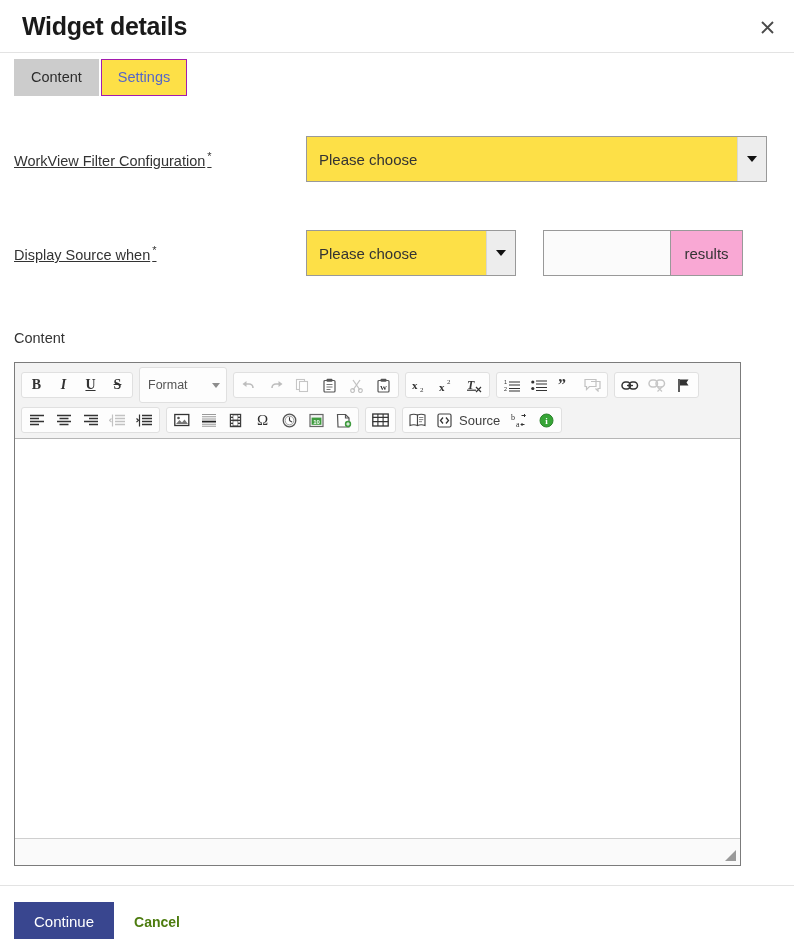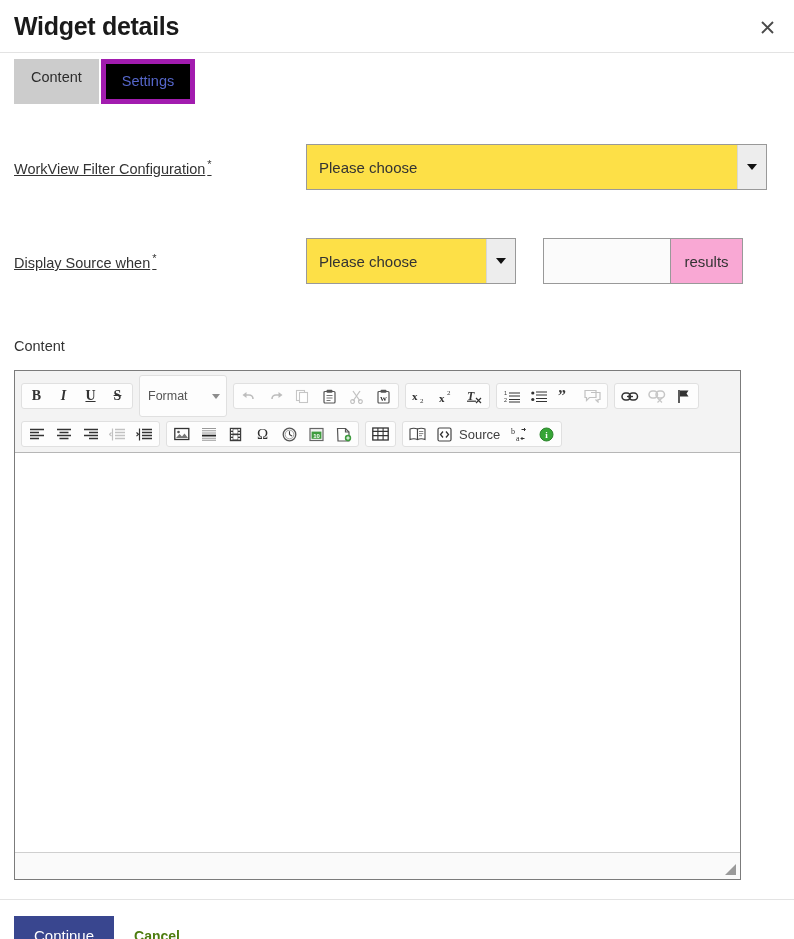--- a/index.html
+++ b/index.html
@@ -12,20 +12,21 @@
     overflow: hidden;
   }
 
   
   .dialog-header {
     position: relative;
     height: 53px;
     border-bottom: 1px solid #e3e3e3;
     display: flex;
     align-items: center;
+    padding-left: 8px;
   }
   .dialog-title {
     font-size: 25px;
     font-weight: bold;
     letter-spacing: -0.3px;
     color: #1a1a1a;
     margin-left: 14px;
   }
   .close-btn {
     position: absolute;
@@ -51,23 +52,23 @@
     border: 1px solid transparent;
     cursor: pointer;
     line-height: 1.2;
   }
   .tab.active {
     background: #cccccc;
     color: #2c2c2c;
     border-color: #cccccc;
   }
   .tab.inactive {
-    background: #000000;
+    background: #fde047;
     color: #5566c9;
-    border: 5px solid #a21caf;
+    border: 1px solid #a21caf;
   }
 
   
   .form-body { padding: 0 14px; }
 
   .field-row {
     display: flex;
     align-items: center;
     min-height: 50px;
   }
@@ -180,21 +181,21 @@
   }
   .tb-btn.dim { color: #c2c2c2; }
   .tb-btn svg { display: block; }
 
   .tb-combo {
     display: flex; align-items: center;
     justify-content: space-between;
     border: 1px solid #e0e0e0;
     border-radius: 3px;
     background: #fdfdfd;
-    height: 42px;
+    height: 36px;
     width: 88px;
     margin: 0 3px;
     padding: 0 6px 0 8px;
     font-size: 12.5px;
     color: #555;
     cursor: pointer;
   }
   .tb-combo .mini-caret {
     width: 0; height: 0;
     border-left: 4px solid transparent;

